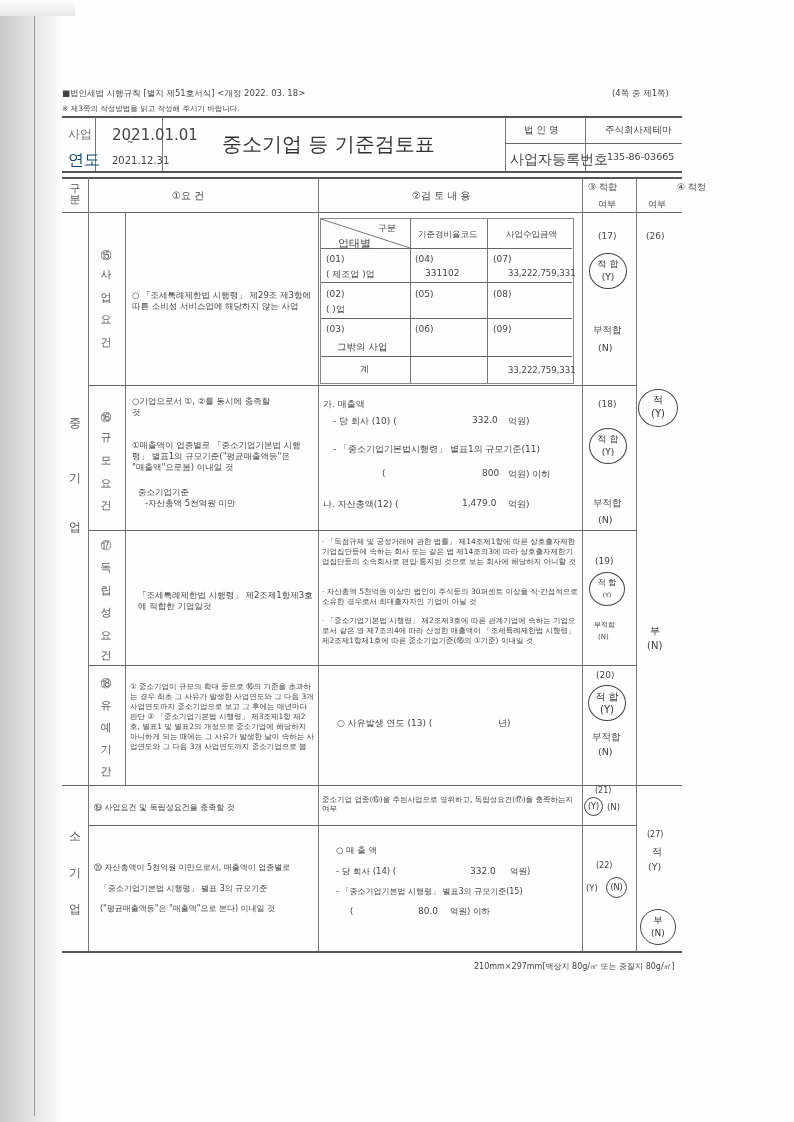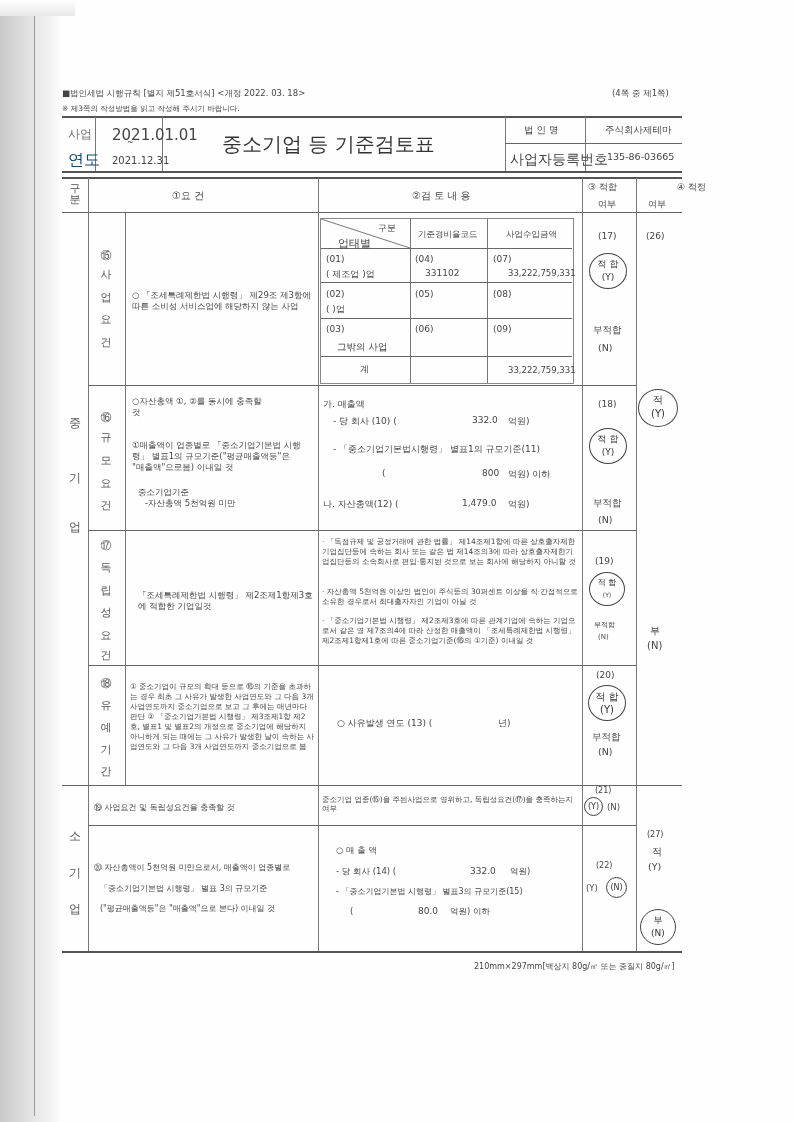--- a/index.html
+++ b/index.html
@@ -138,21 +138,21 @@
   <div class="t" style="left:598px;top:342px;font-size:9.5px;">(N)</div>
   <div class="t" style="left:646px;top:231px;">(26)</div>
 </div>
 
 <div>
   <div class="vtext" style="left:96px;top:412px;">⑯</div>
   <div class="vtext" style="left:96px;top:432px;">규</div>
   <div class="vtext" style="left:96px;top:455px;">모</div>
   <div class="vtext" style="left:96px;top:478px;">요</div>
   <div class="vtext" style="left:96px;top:500px;">건</div>
-  <div class="para" style="left:132px;top:396px;width:140px;">○자산총액 ①, ②를 동시에 충족할 것</div>
+  <div class="para" style="left:132px;top:396px;width:140px;">○기업으로서 ①, ②를 동시에 충족할 것</div>
   <div class="para" style="left:132px;top:440px;width:170px;">①매출액이 업종별로 「중소기업기본법 시행령」 별표1의 규모기준("평균매출액등"은 "매출액"으로봄) 이내일 것</div>
   <div class="t" style="left:138px;top:487px;font-size:8.5px;">중소기업기준</div>
   <div class="t" style="left:145px;top:498px;font-size:8.5px;">-자산총액 5천억원 미만</div>
 
   <div class="t" style="left:323px;top:398px;">가. 매출액</div>
   <div class="t" style="left:333px;top:415px;">- 당 회사 (10) (</div>
   <div class="t" style="left:472px;top:415px;">332.0</div>
   <div class="t" style="left:508px;top:415px;">억원)</div>
   <div class="t" style="left:333px;top:443px;">- 「중소기업기본법시행령」 별표1의 규모기준(11)</div>
   <div class="t" style="left:382px;top:468px;">(</div>

